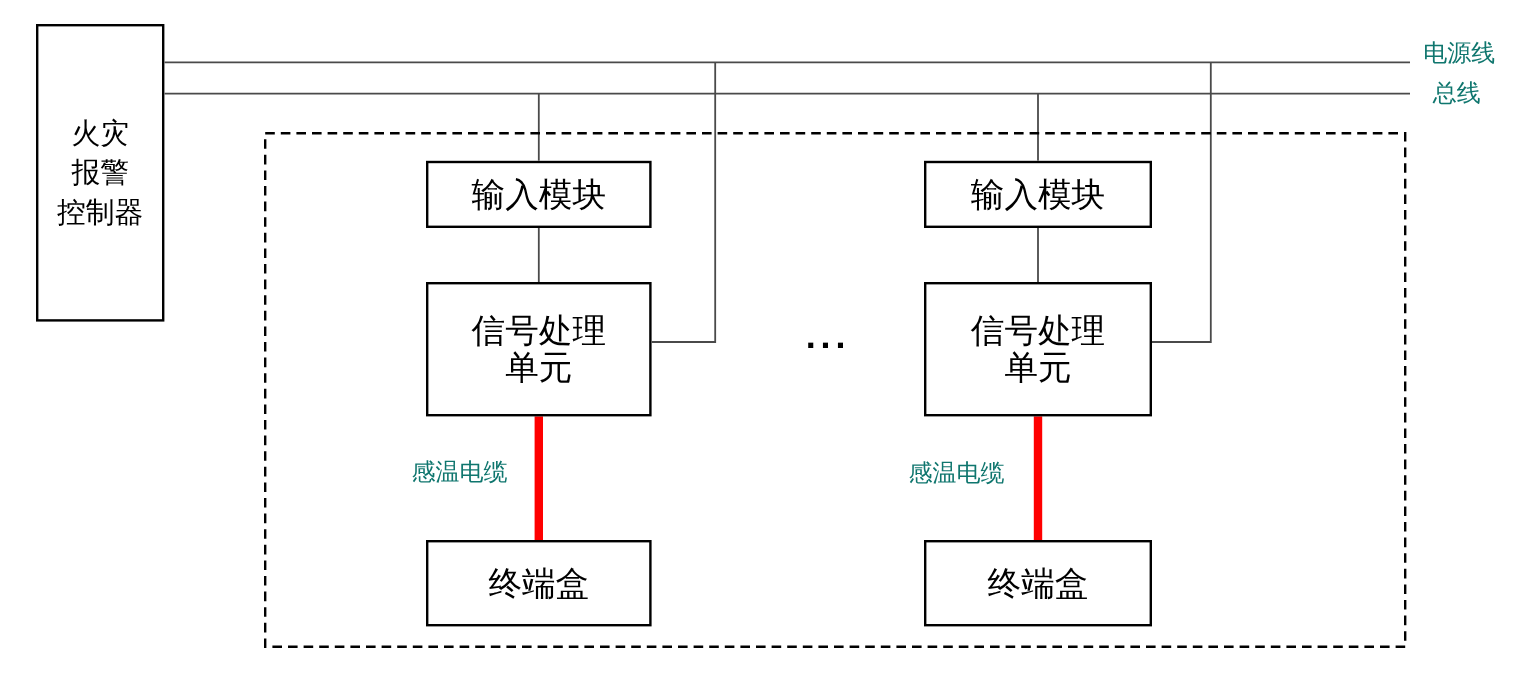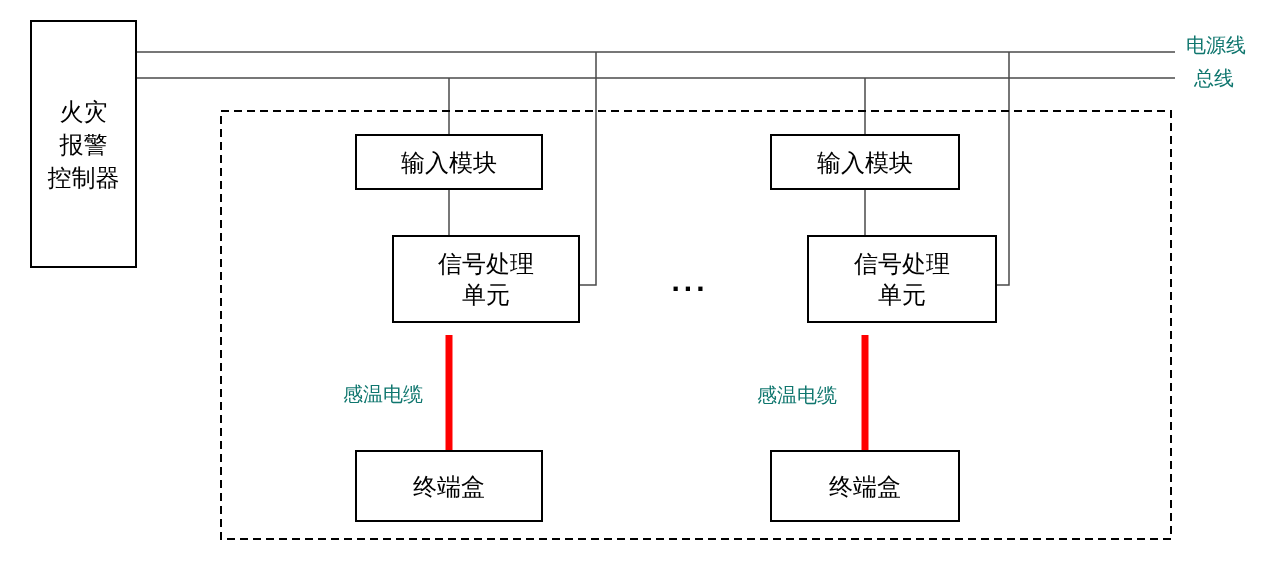--- a/index.html
+++ b/index.html
@@ -24,36 +24,36 @@
   .box {
     position: absolute;
     background: #ffffff;
     border: 2px solid #000000;
     display: flex;
     flex-direction: column;
     align-items: center;
     justify-content: center;
     text-align: center;
     color: #000000;
-    font-size: 24px;
+    font-size: 28px;
     line-height: 31px;
   }
 
   .controller {
     left: 30px; top: 20px;
     width: 107px; height: 248px;
     line-height: 33px;
     font-size: 24px;
     text-align: center;
   }
 
   .g1 { left: 355px; width: 188px; }
   .g2 { left: 770px; width: 190px; }
   .input-module  { top: 134px; height: 56px; }
-  .signal-unit   { top: 235px; height: 88px; margin-left: 37px; }
+  .signal-unit   { top: 235px; height: 112px; }
   .terminal-box  { top: 450px; height: 72px; }
 
   .lbl {
     position: absolute;
     color: #0f766e;
     font-size: 20px;
     line-height: 24px;
     white-space: nowrap;
   }
   .power-label { left: 1186px; top: 33px; }

